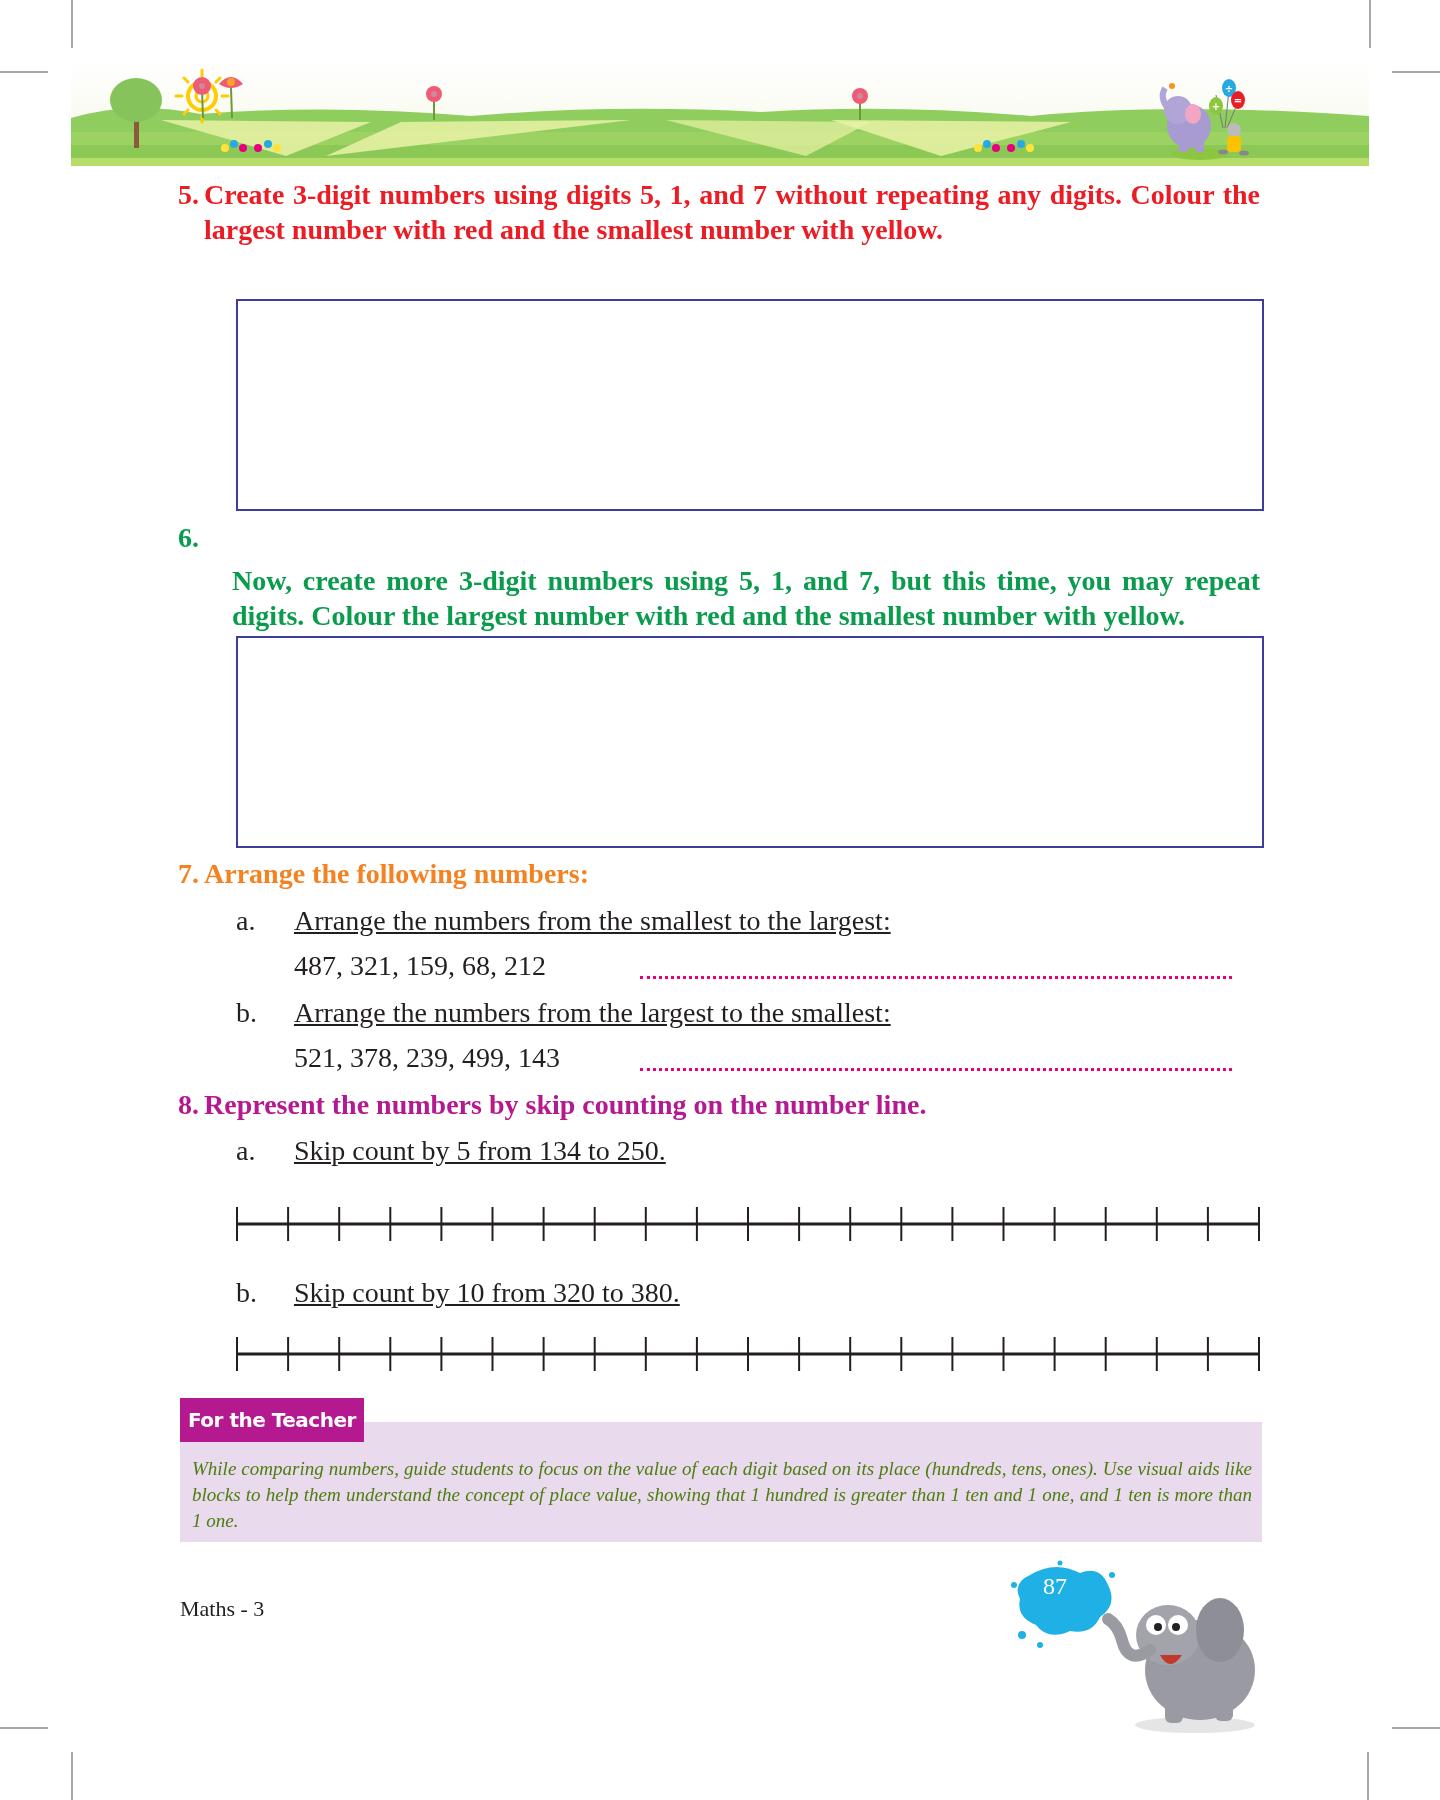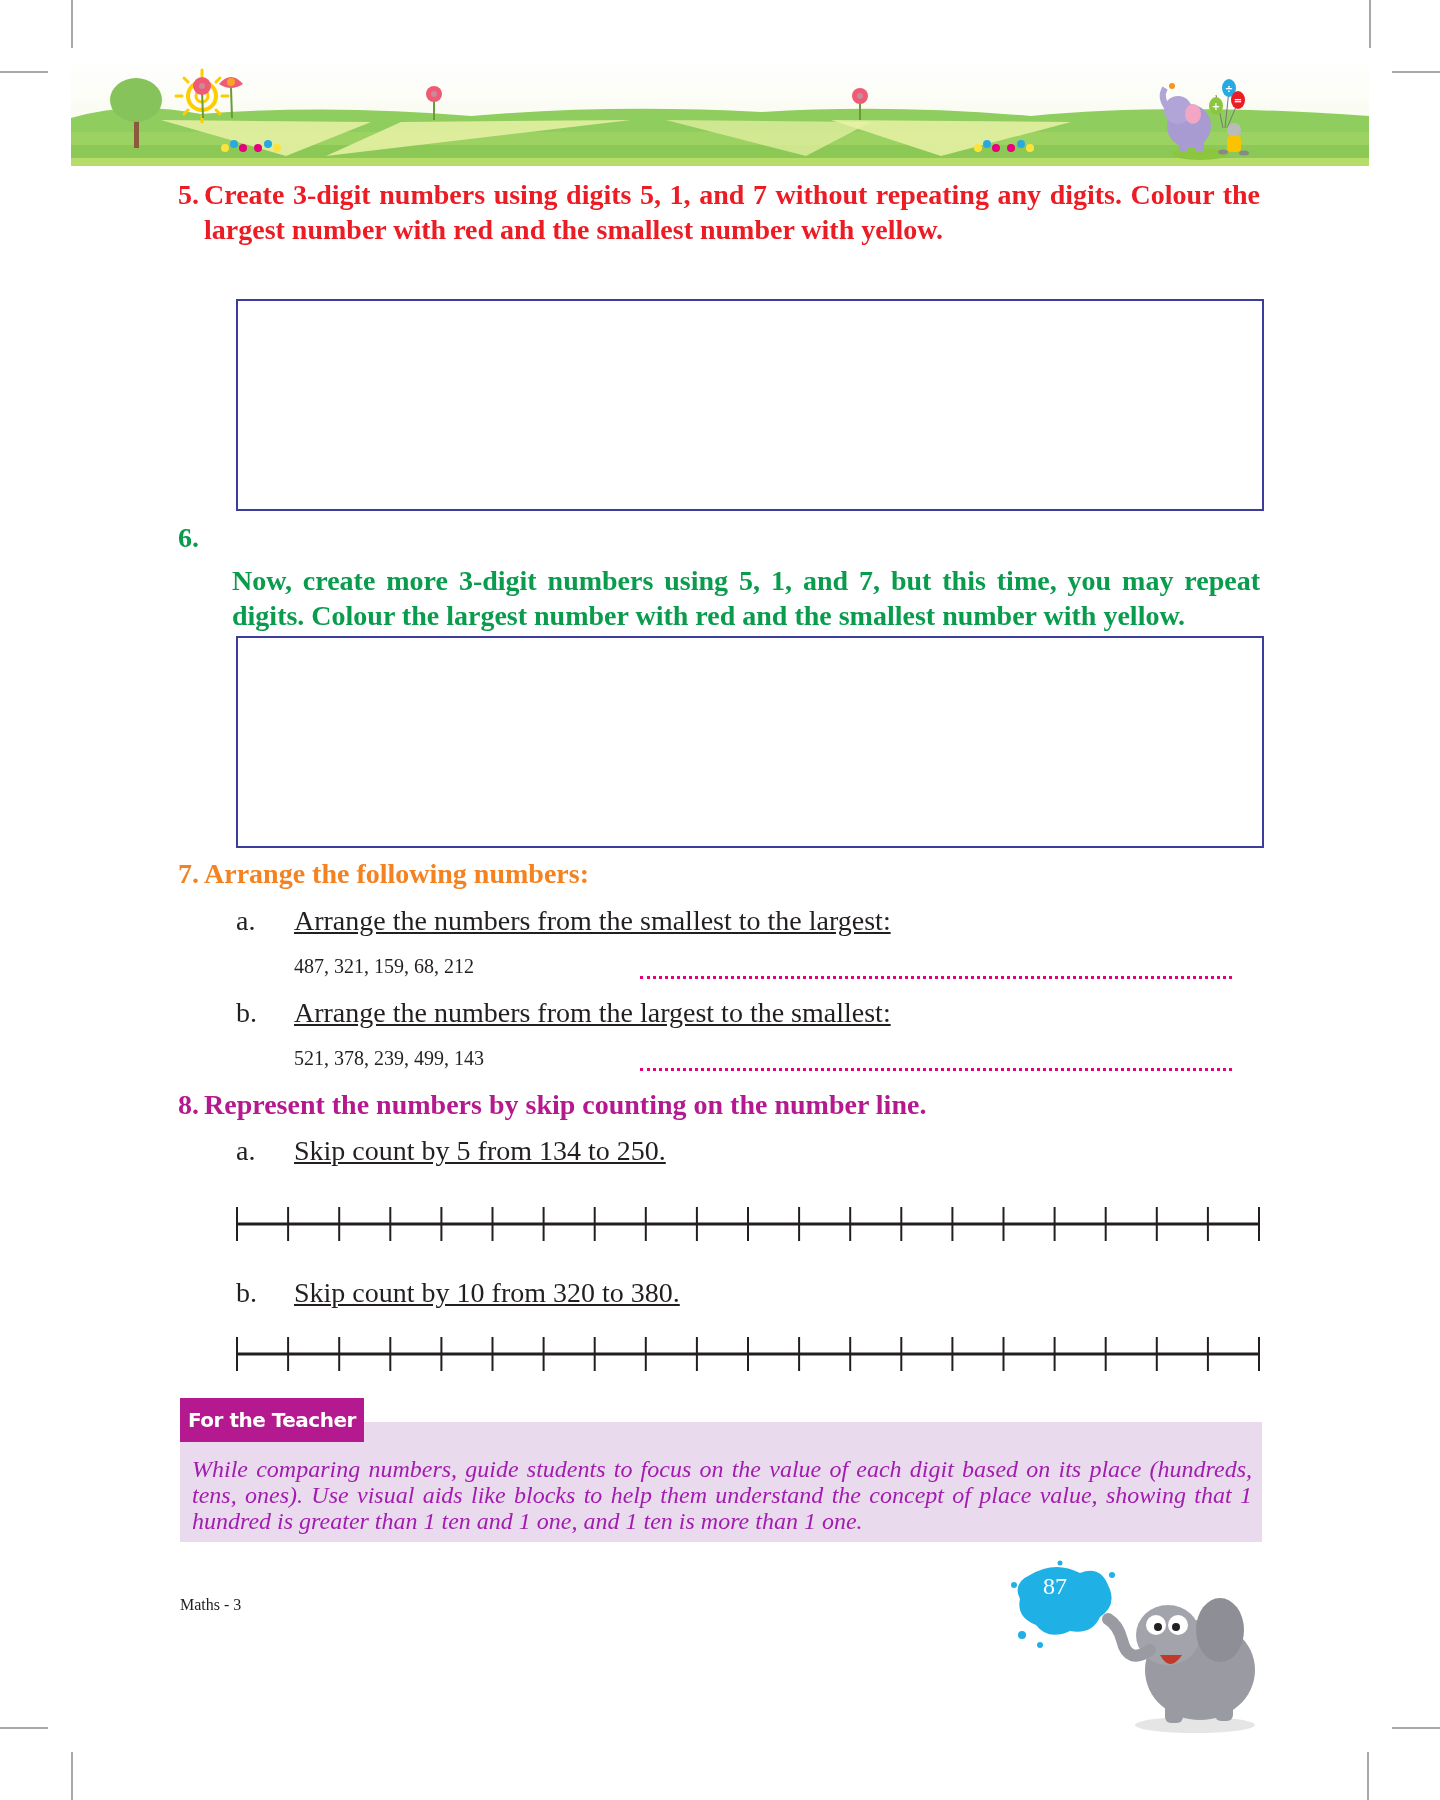--- a/index.html
+++ b/index.html
@@ -13,27 +13,27 @@
   .q6{top:520px;color:#0a9c4d;}
   .q6 .txt{margin-left:54px;margin-top:43px;}
   .q7{top:856px;color:#f58220;}
   .q8{top:1087px;color:#b5198f;}
   .answer-box{position:absolute;left:236px;width:1024px;border:2.5px solid #3d3d9e;background:#fff;}
   .box1{top:299px;height:208px;}
   .box2{top:636px;height:208px;}
   .sub{position:absolute;font-size:28px;color:#231f20;line-height:34px;}
   .sub .lbl{position:absolute;left:0;top:0;}
   .sub .stxt{position:absolute;left:58px;top:0;white-space:nowrap;text-decoration:underline;}
-  .list{position:absolute;left:294px;font-size:20px;color:#231f20;line-height:34px;white-space:nowrap;}
+  .list{position:absolute;left:294px;font-size:28px;color:#231f20;line-height:34px;white-space:nowrap;}
   .dots{position:absolute;left:640px;width:592px;height:0;border-top:3px dotted #e6007e;}
   .numline{position:absolute;left:235px;width:1026px;height:38px;}
   .teacher-tab{position:absolute;left:180px;top:1398px;padding:0 8px;height:44px;background:#b5198f;color:#fff;font-family:"DejaVu Sans","Liberation Sans",sans-serif;font-weight:bold;font-size:20px;line-height:44px;letter-spacing:-0.5px;}
   .teacher-box{position:absolute;left:180px;top:1422px;width:1082px;height:120px;background:#e9dbed;}
-  .teacher-text{position:absolute;left:12px;top:34px;right:10px;font-style:italic;font-size:24px;line-height:26px;color:#a21caf;text-align:justify;}
-  .footer-label{position:absolute;left:180px;top:1596px;font-size:16px;color:#231f20;}
+  .teacher-text{position:absolute;left:12px;top:34px;right:10px;font-style:italic;font-size:19px;line-height:26px;color:#4d7c0f;text-align:justify;}
+  .footer-label{position:absolute;left:180px;top:1596px;font-size:22px;color:#231f20;}
   .splash{position:absolute;left:1000px;top:1555px;}
   .page-num{position:absolute;left:1025px;top:1573px;width:60px;text-align:center;color:#fff;font-size:24px;}
 </style>
 </head>
 <body>
 
 <div class="crop" style="left:71px;top:0;width:2px;height:48px;"></div>
 <div class="crop" style="left:0;top:71px;width:48px;height:2px;"></div>
 <div class="crop" style="left:1369px;top:0;width:2px;height:48px;"></div>
 <div class="crop" style="left:1392px;top:71px;width:48px;height:2px;"></div>

